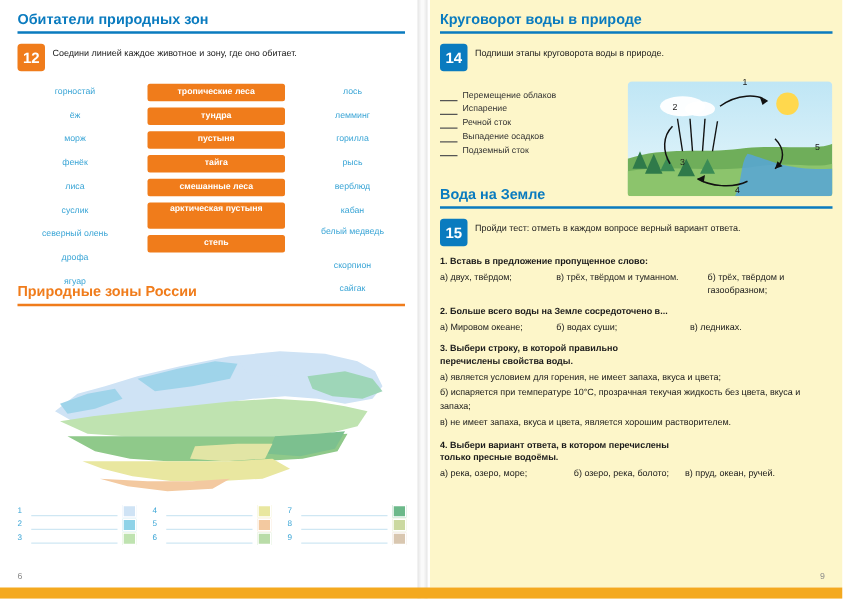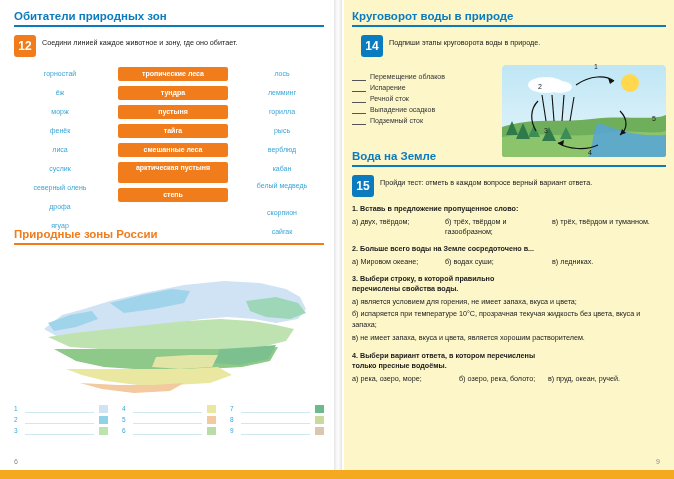--- a/index.html
+++ b/index.html
@@ -222,21 +222,21 @@
 
     <div class="pagenum" id="pg-left">6</div>
   </div>
 
   <div class="right"></div>
   <div class="ypanel"></div>
 
   <div id="sec-water-cycle">
     <div class="head head-rule">Круговорот воды в природе</div>
 
-    <div class="task" style="margin-top:8px;justify-content:center;">
+    <div class="task" style="margin-top:8px;">
       <div class="badge blue">14</div>
       <div class="task-text" style="width:268px;">Подпиши этапы круговорота воды в природе.</div>
     </div>
 
     <div class="cyc-wrap">
       <div class="cyc-list">
         <div class="cyc-item">
           <span class="cyc-blank"></span>
           <span>Перемещение облаков</span>
         </div>
@@ -312,22 +312,22 @@
       <div class="task-text" style="width:268px;">Пройди тест: отметь в каждом вопросе верный вариант ответа.</div>
     </div>
 
     <div class="q">
       <div class="qtitle">
         <span>1.</span>
         <span>Вставь в предложение пропущенное слово:</span>
       </div>
       <div class="answers">
         <div class="ans" style="flex:0 0 86px;">а) двух, твёрдом;</div>
+        <div class="ans">в) трёх, твёрдом и туманном.</div>
         <div class="ans" style="flex:0 0 100px;">б) трёх, твёрдом и газообразном;</div>
-        <div class="ans">в) трёх, твёрдом и туманном.</div>
       </div>
     </div>
 
     <div class="q">
       <div class="qtitle">
         <span>2.</span>
         <span>Больше всего воды на Земле сосредоточено в...</span>
       </div>
       <div class="answers">
         <div class="ans" style="flex:0 0 86px;">а) Мировом океане;</div>

